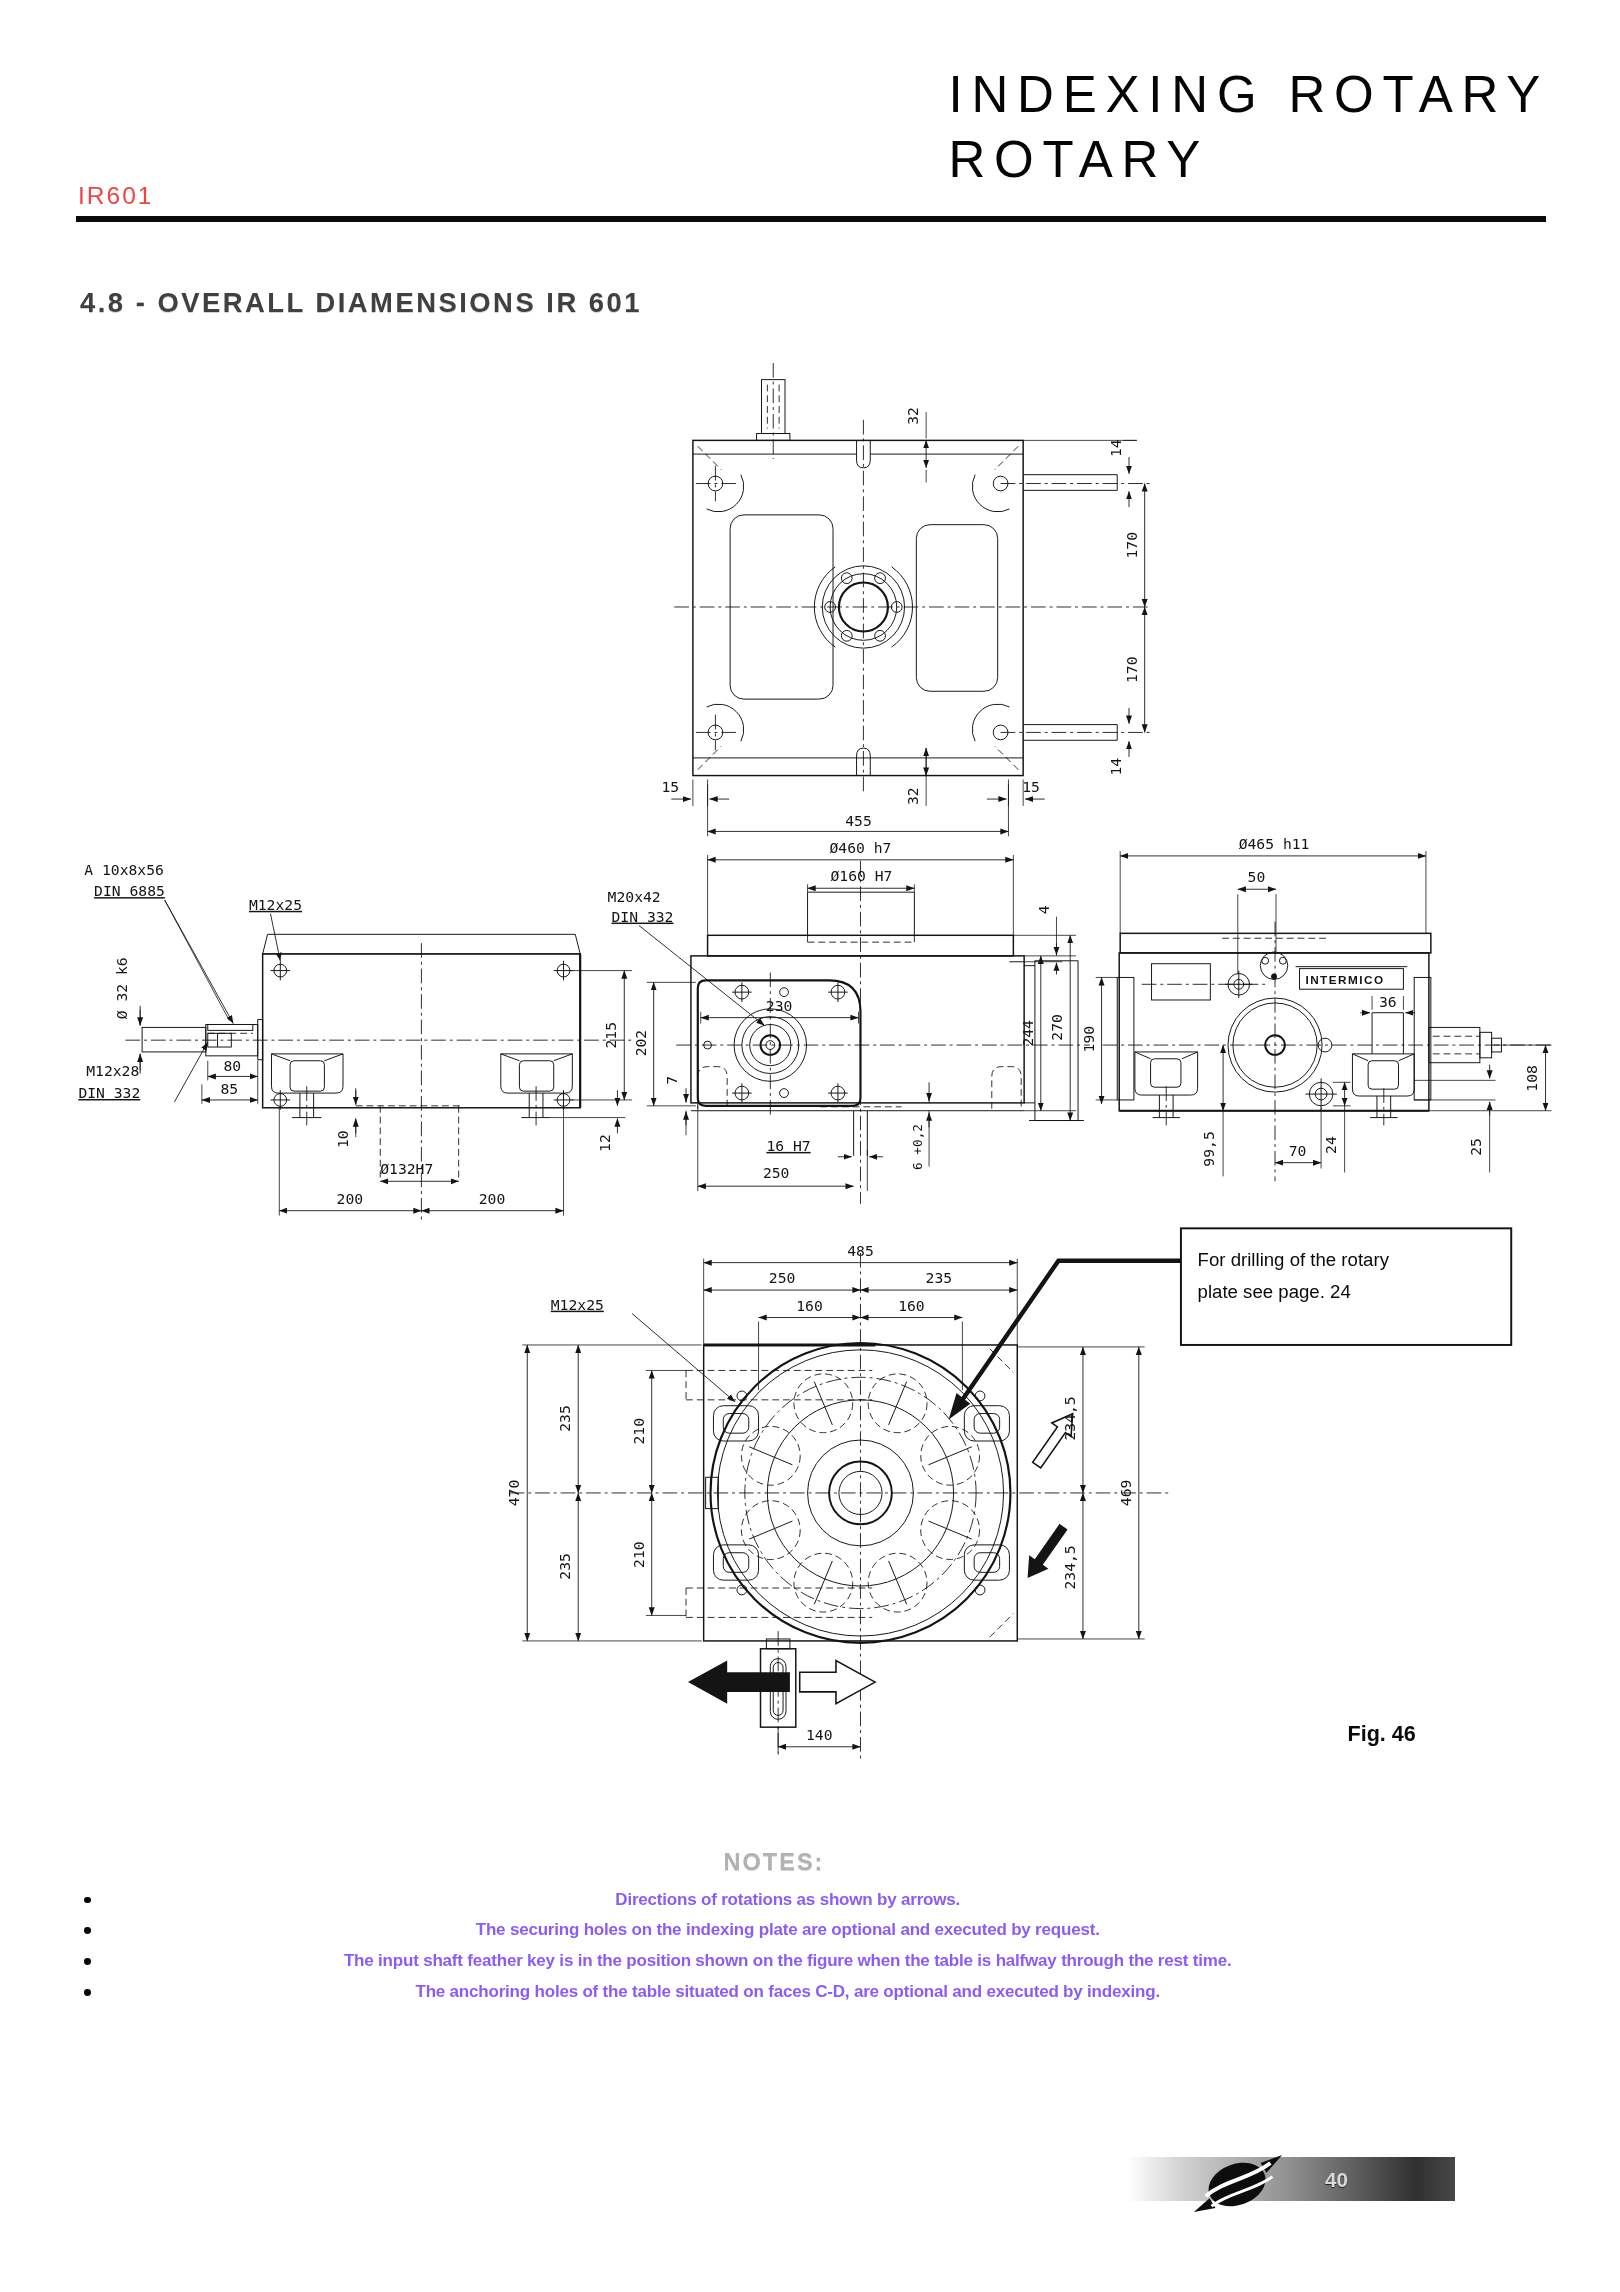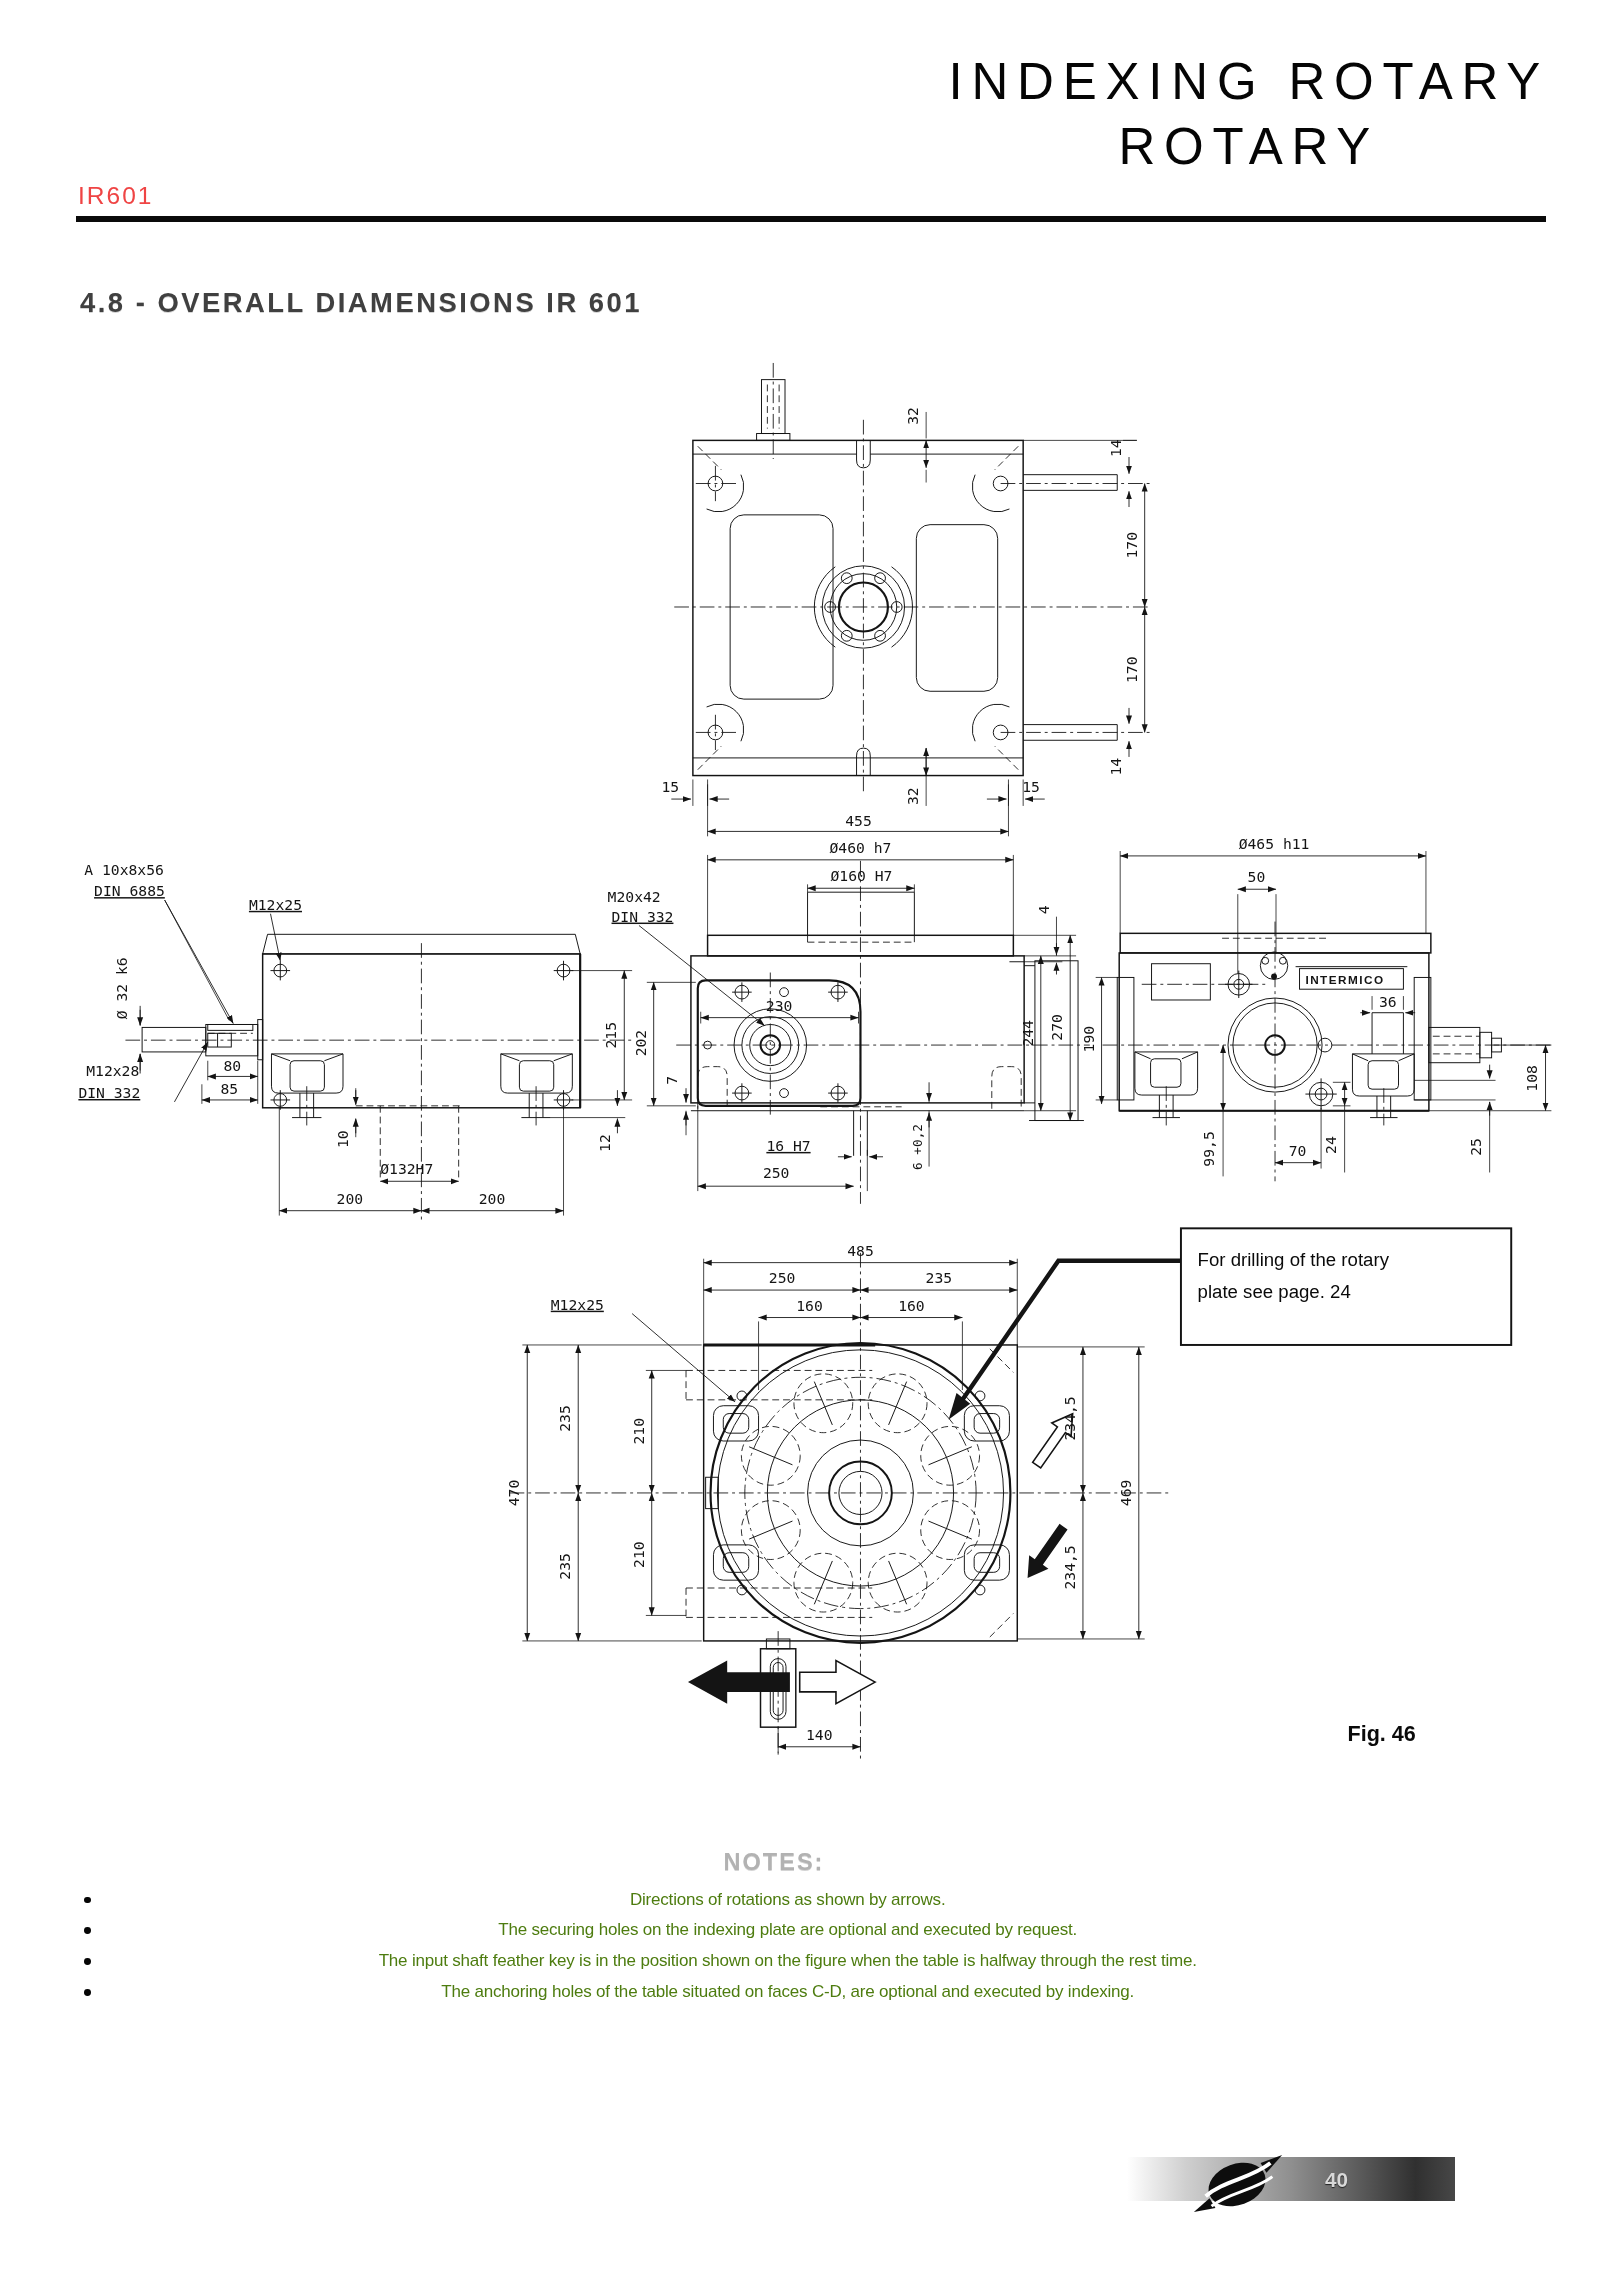--- a/index.html
+++ b/index.html
@@ -1,19 +1,19 @@
 <!DOCTYPE html>
 <html><head>
 <meta charset="utf-8">
 <style>
   html,body{margin:0;padding:0;background:#e8e8e8;}
   #page{position:relative;width:1620px;height:2293px;background:#ffffff;overflow:hidden;
         font-family:"Liberation Sans",sans-serif;color:#111;}
   
-  #title-block{position:absolute;top:49px;right:71px;text-align:center;line-height:1.28;
+  #title-block{position:absolute;top:62px;right:71px;text-align:left;line-height:1.28;
      font-size:51px;font-weight:400;letter-spacing:8.8px;color:#050505;
      font-family:"Liberation Sans",sans-serif;}
   #model-code{position:absolute;left:78px;top:182px;font-size:24.5px;letter-spacing:2px;color:#ef4444;}
   #header-rule{position:absolute;left:76px;top:216px;width:1470px;height:5.9px;background:#0a0a0a;}
   #section-heading{position:absolute;left:80px;top:287px;font-size:27.4px;font-weight:bold;
      letter-spacing:2.5px;color:#404040;text-shadow:0 1px 0 #d4d4d4;}
   
   #drawing{position:absolute;left:0;top:0;width:1620px;height:2293px;}
   .ol{fill:none;stroke:#141414;stroke-width:1.5;}
   .tl{fill:none;stroke:#141414;stroke-width:1;}
@@ -28,21 +28,21 @@
   text.fig{font-family:"Liberation Sans",sans-serif;font-size:22px;font-weight:bold;fill:#0a0a0a;}
   text.logo{font-family:"Liberation Sans",sans-serif;font-size:12px;font-weight:bold;
      letter-spacing:1.5px;fill:#141414;}
   .mid{text-anchor:middle;}
   
   #notes{position:absolute;left:78px;top:1849px;width:1392px;text-align:center;}
   #notes-heading{font-size:23.5px;font-weight:bold;letter-spacing:2px;color:#b2b2b2;
      text-shadow:0 1px 0 #d4d4d4;margin:0 0 13.7px 0;}
   #notes ul{list-style:none;margin:0;padding:0;}
   #notes li{position:relative;padding-left:27.4px;margin-bottom:10.8px;
-     font-size:17px;font-weight:400;letter-spacing:-0.2px;color:#4d7c0f;}
+     font-size:17px;font-weight:700;letter-spacing:-0.2px;color:#8b5cf6;}
   #notes li::before{content:"";position:absolute;left:5.9px;top:6.9px;width:6.9px;height:6.9px;
      border-radius:50%;background:#050505;}
   
   #footer-bar{position:absolute;left:1127px;top:2157px;width:328px;height:44px;
      background:linear-gradient(90deg,#ffffff 0%,#cfcfcf 18%,#8f8f8f 50%,#303030 88%,#474747 100%);}
   #footer-logo{position:absolute;left:1188px;top:2149px;width:102px;height:71px;}
   #page-number{position:absolute;left:1325px;top:2168px;font-size:20.6px;font-weight:bold;
      color:#d9d9d9;text-shadow:0 1px 1px #222;}
 </style>
 </head>

